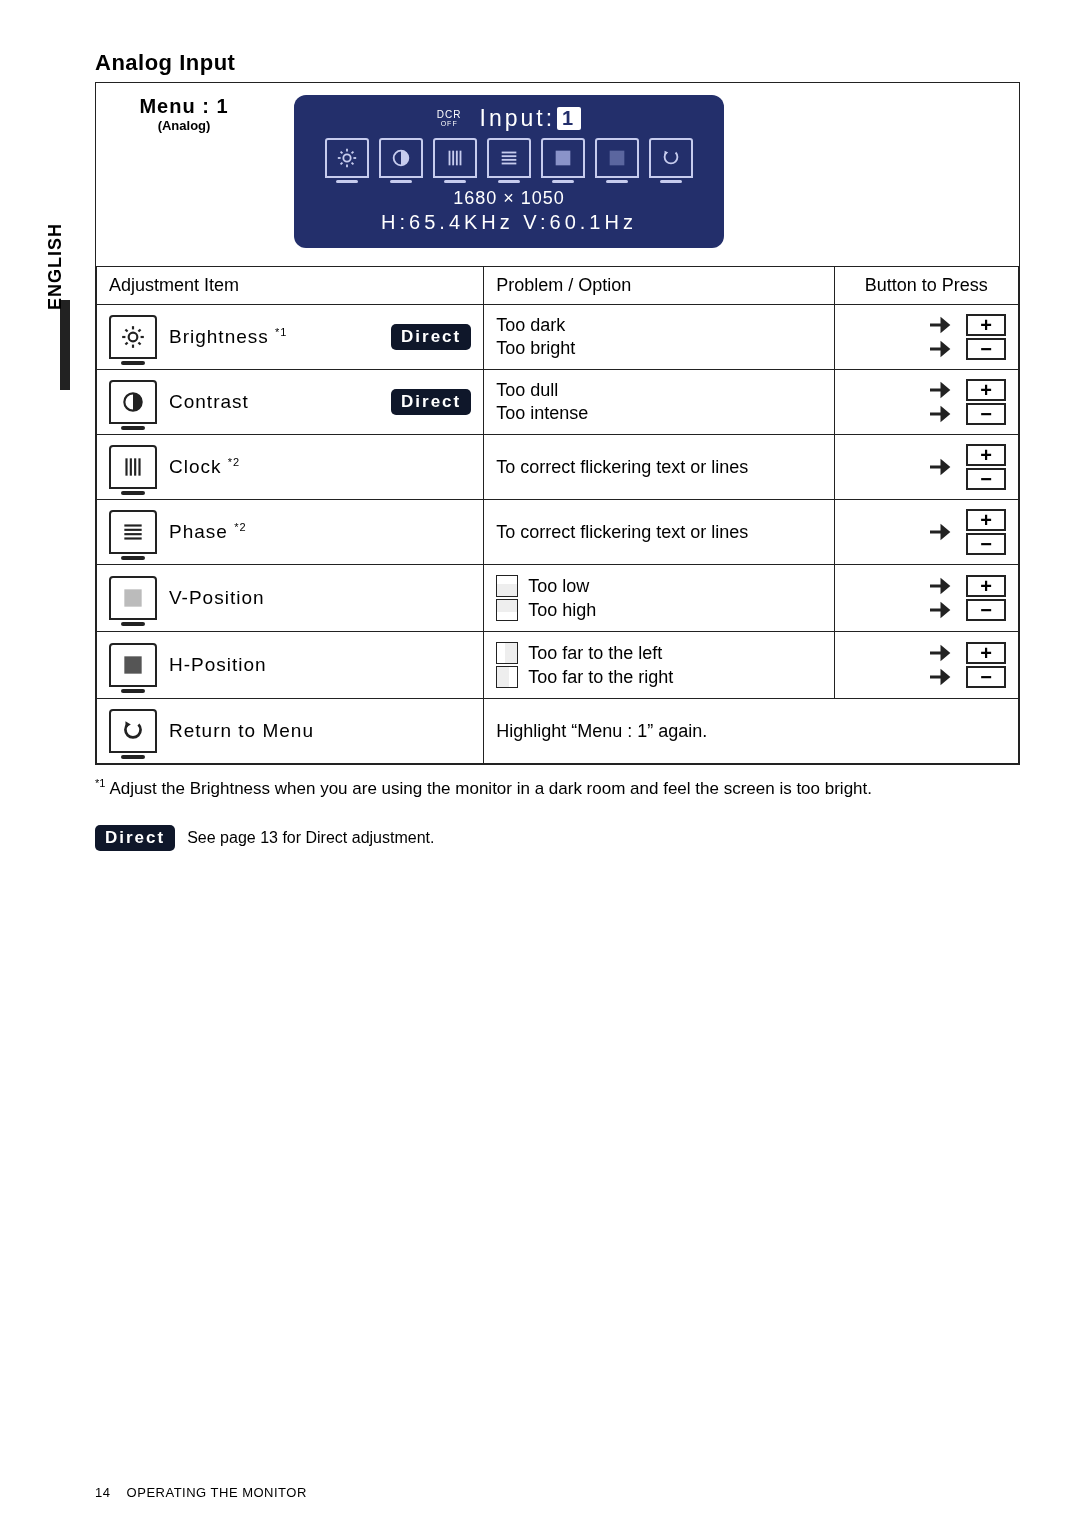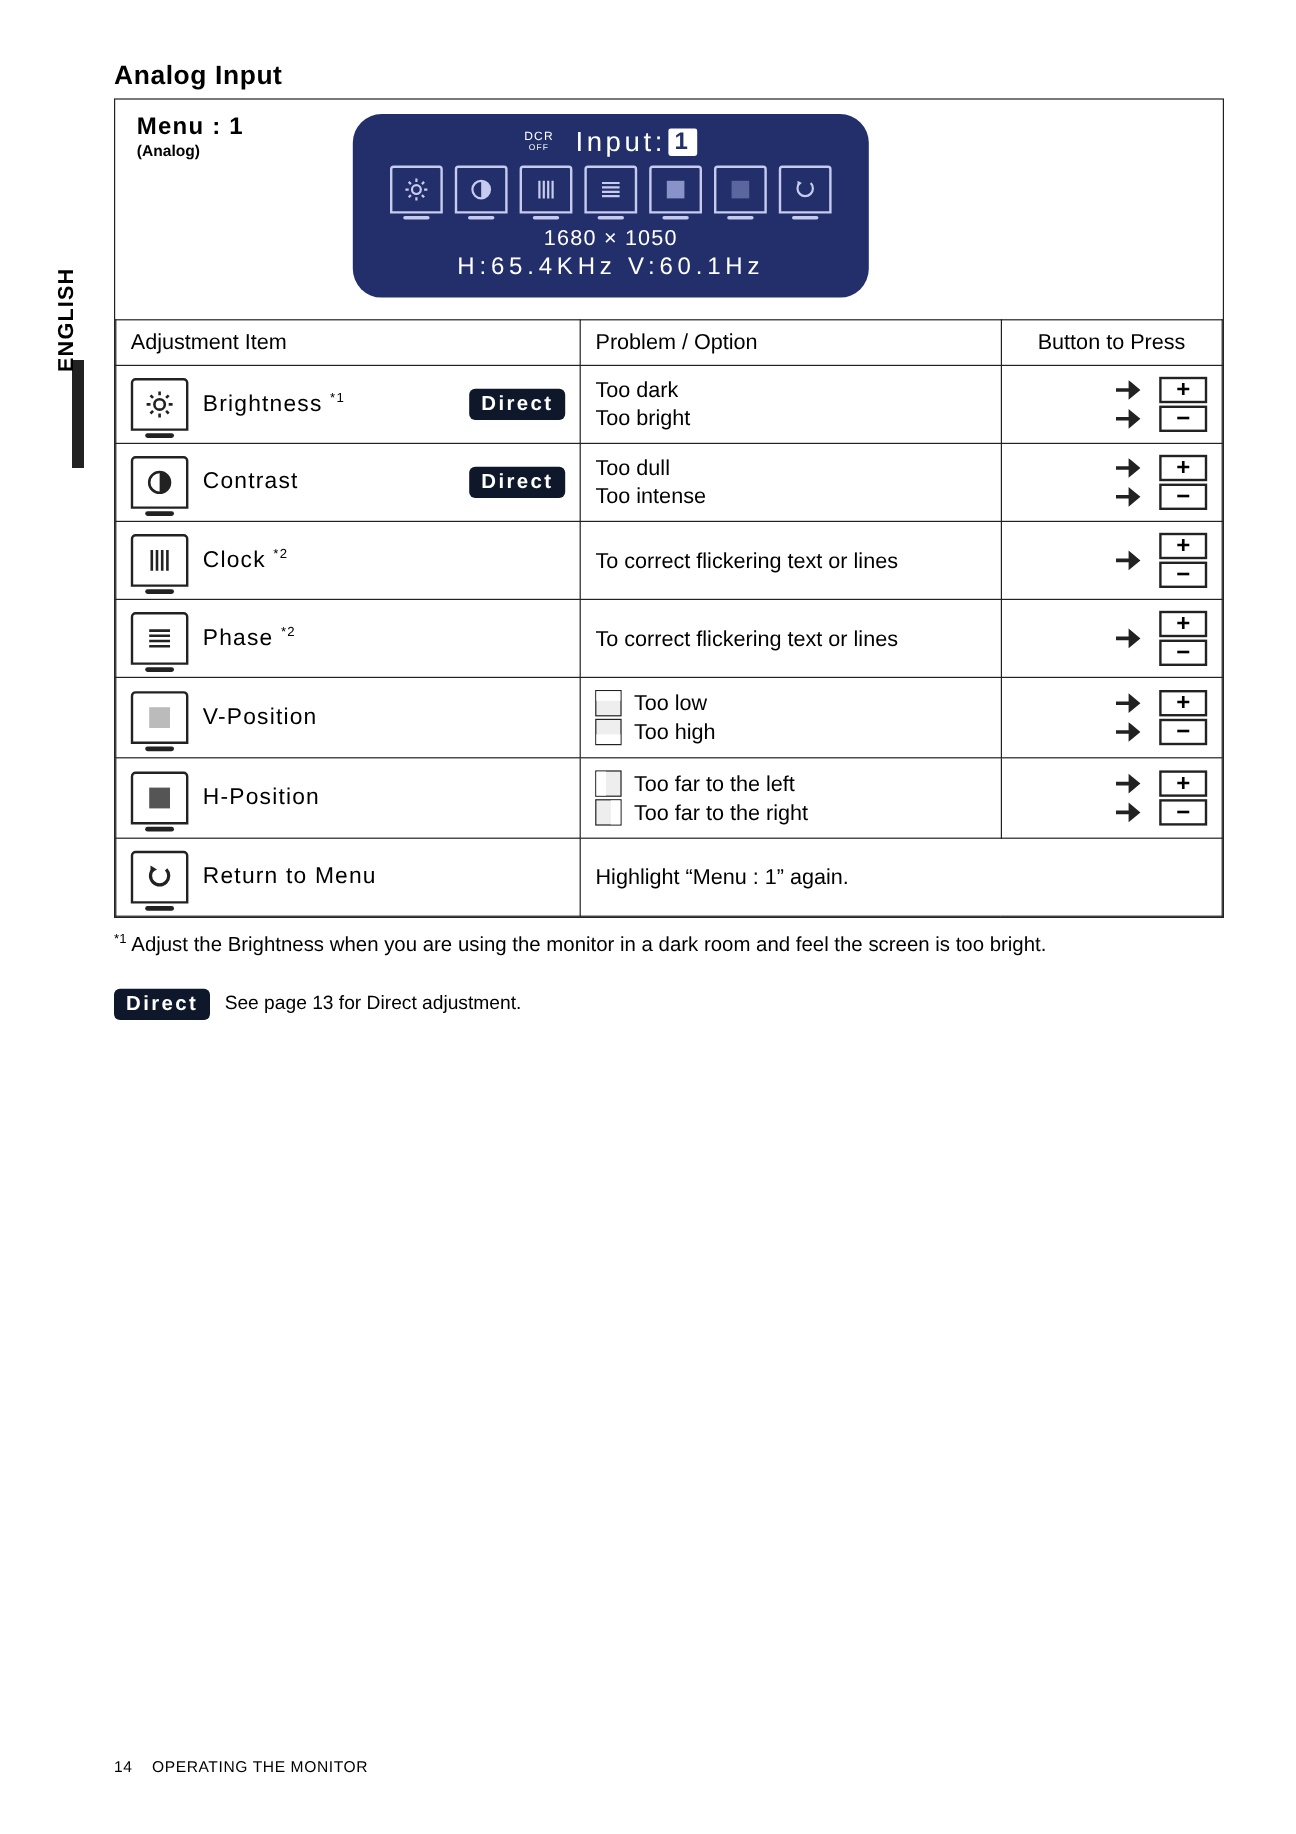--- a/index.html
+++ b/index.html
@@ -43,28 +43,28 @@
   .outer-box {
     border: 1.5px solid #222;
     padding: 0;
   }
   .top-area {
     padding: 12px 18px 18px 18px;
     display: flex;
     align-items: flex-start;
     gap: 40px;
   }
-  .menu-label { width: 140px; }
+  .menu-label { width: 140px; text-align: center; }
   .menu-label .menu-title { font-weight: bold; font-size: 20px; letter-spacing: 1px; }
   .menu-label .menu-sub { font-size: 13px; font-weight: bold; }
 
   .osd-panel {
     background: #232f6b;
     color: #fff;
-    border-radius: 24px;
+    border-radius: 12px;
     width: 430px;
     padding: 10px 18px 14px 18px;
     text-align: center;
   }
   .osd-top {
     display: flex;
     justify-content: center;
     align-items: center;
     gap: 18px;
     font-size: 23px;
@@ -161,21 +161,21 @@
     width: 40px; height: 22px;
     display:flex; align-items:center; justify-content:center;
     font-weight:bold; font-size:20px; line-height:1;
   }
   .stack { display:flex; flex-direction:column; align-items:flex-end; gap:2px; }
 
   .footnotes { margin: 12px 0 0 0; font-size: 17px; }
   .footnotes p { margin: 4px 0; }
   .footnotes .fn-mark { font-size: 11px; vertical-align: super; margin-right: 4px; }
   .direct-note { margin-top: 26px; display:flex; align-items:center; gap:12px; }
-  .footer { position:absolute; bottom:48px; left:95px; font-size:13px; letter-spacing:0.5px; }
+  .footer { position:absolute; bottom:28px; left:95px; font-size:13px; letter-spacing:0.5px; }
   .footer .pg { margin-right: 12px; }
 </style>
 </head>
 <body>
 
 <div class="page">
   <div class="lang-bar"></div>
   <div class="lang-tab">ENGLISH</div>
 
   <h2 class="heading">Analog Input</h2>

